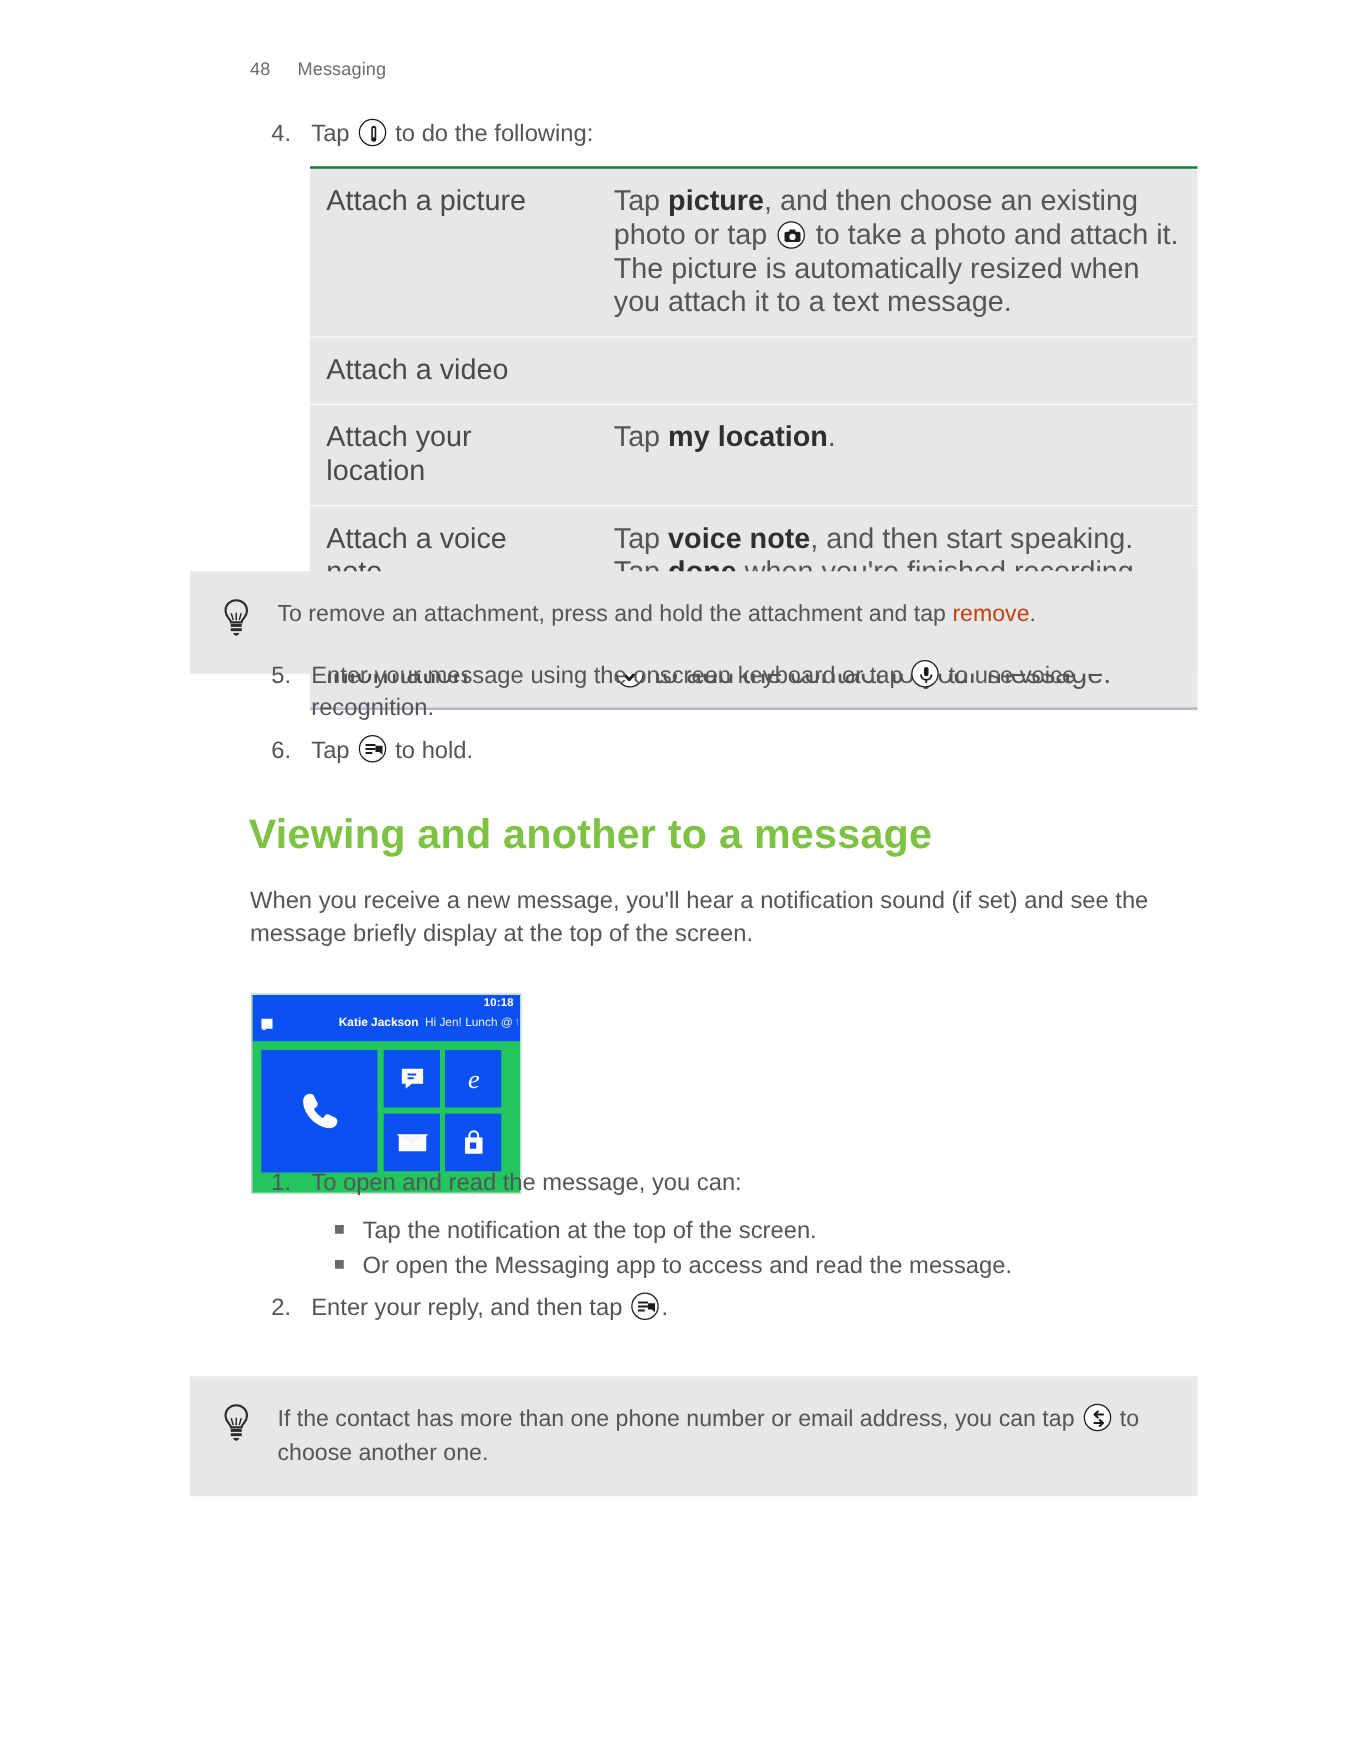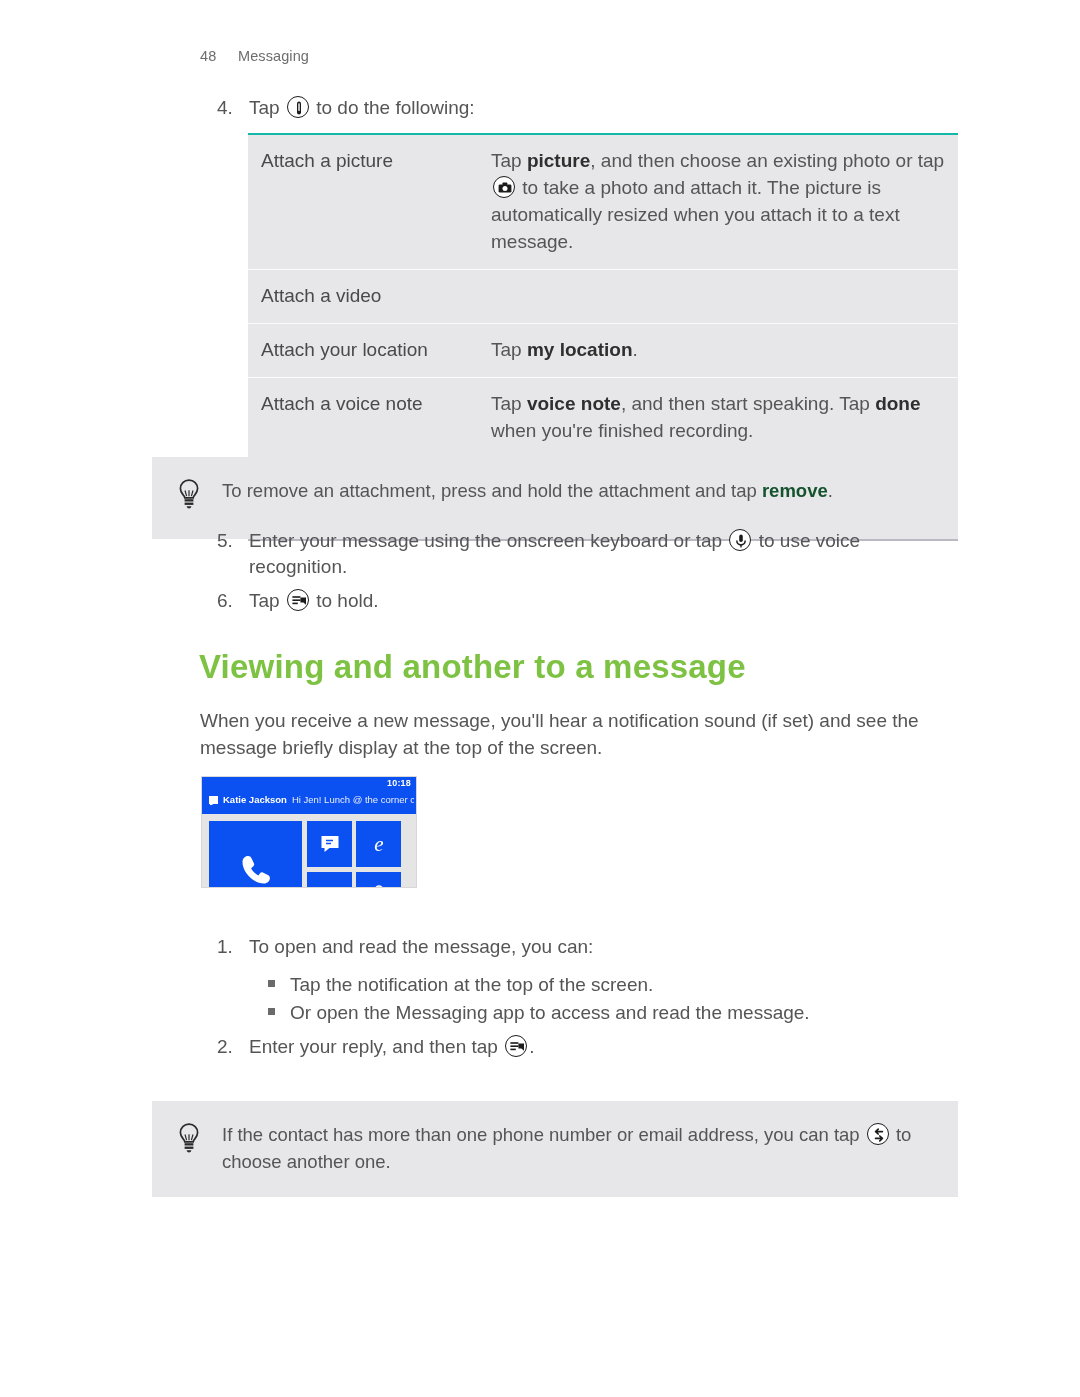--- a/index.html
+++ b/index.html
@@ -32,41 +32,41 @@
     width:22px; height:22px; border-radius:50%;
     border:1.7px solid #1c1c1c; background:#fff;
     position:relative; margin:0 2px;
   }
   .ico svg { position:absolute; left:0; top:0; }
 
   
   .table {
     position:absolute; left:248px; top:133px; width:710px;
     background:#e7e7e9;
-    border-top:2px solid #14b8a6;
+    border-top:2px solid #15803d;
     border-bottom:2px solid #b9b9c4;
-    font-size:19px; line-height:27px; color:#555;
+    font-size:23px; line-height:27px; color:#555;
   }
   .trow { display:flex; border-top:1.5px solid #fafafa; }
   .trow:first-child { border-top:none; }
   .tcell-l { width:208px; flex:0 0 208px; padding:12px 8px 14px 13px; color:#4a4a4a; }
   .tcell-r { flex:1 1 auto; padding:12px 12px 14px 0px;margin-left:35px; }
   .tcell-r b, .tcell-l b { font-weight:bold; color:#2f2f2f; }
 
   
   .tip {
     position:absolute; left:152px; width:806px;
     background:#e7e7e9;
     display:flex; align-items:flex-start;
     padding:20px 18px 22px 24px;
     font-size:18.5px; line-height:27px; color:#555;
   }
   .tip .bulb { flex:0 0 46px; padding-top:1px; }
   .tip .tiptext { flex:1 1 auto; }
-  .tip b { font-weight:bold; color:#14532d; }
+  .tip b { font-weight:normal; color:#c2410c; }
 
   
   .h1 {
     position:absolute; left:199px; top:648px;
     font-size:33px; font-weight:bold; letter-spacing:.2px;
   }
 
   
   .para {
     position:absolute; left:200px; width:760px;
@@ -75,40 +75,40 @@
 
   
   .bullet { position:absolute; display:flex; font-size:19px; line-height:27px; color:#555; }
   .bullet .sq {
     flex:0 0 22px; padding-top:9px;
   }
   .bullet .sq i { display:block; width:7px; height:7px; background:#6a6a6a; }
 
   
   .phone {
-    position:absolute; left:201px; top:776px;
-    width:216px; height:112px;
-    background:#e5e5e5; border:1px solid #d8d8d8;
+    position:absolute; left:201px; top:795px;
+    width:216px; height:160px;
+    background:#22c55e; border:1px solid #d8d8d8;
     overflow:hidden;
   }
   .phone .notif {
     position:relative; height:37px; background:#0a3fe8;
   }
   .phone .clock {
     position:absolute; right:5px; top:1px;
     color:#fff; font-size:9px; font-weight:bold; letter-spacing:.2px;
   }
   .phone .nline {
     position:absolute; left:7px; top:17px; right:2px;
     display:flex; align-items:center; gap:5px;
     white-space:nowrap; overflow:hidden;
   }
   .phone .nbub { width:9px; height:8px; background:#fff; position:relative; flex:0 0 9px; }
   .phone .nbub:after{content:"";position:absolute;left:1px;bottom:-3px;border-left:3px solid #fff;border-bottom:3px solid transparent;}
-  .phone .nname { color:#fff; font-size:9.5px; font-weight:bold; }
+  .phone .nname { color:#fff; font-size:9.5px; font-weight:bold;margin-left:48px; }
   .phone .nmsg { color:#e9eeff; font-size:9.5px; }
   .phone .tiles {
     position:absolute; left:0; top:38px; right:0; bottom:0;
     padding:7px 0 0 7px;
   }
   .tile { position:absolute; background:#0b50f0; }
   .tile.big { left:7px; top:6px; width:93px; height:98px; }
   .tile.s1  { left:105px; top:6px; width:45px; height:46px; }
   .tile.s2  { left:154px; top:6px; width:45px; height:46px; }
   .tile.s3  { left:105px; top:57px; width:45px; height:46px; }

